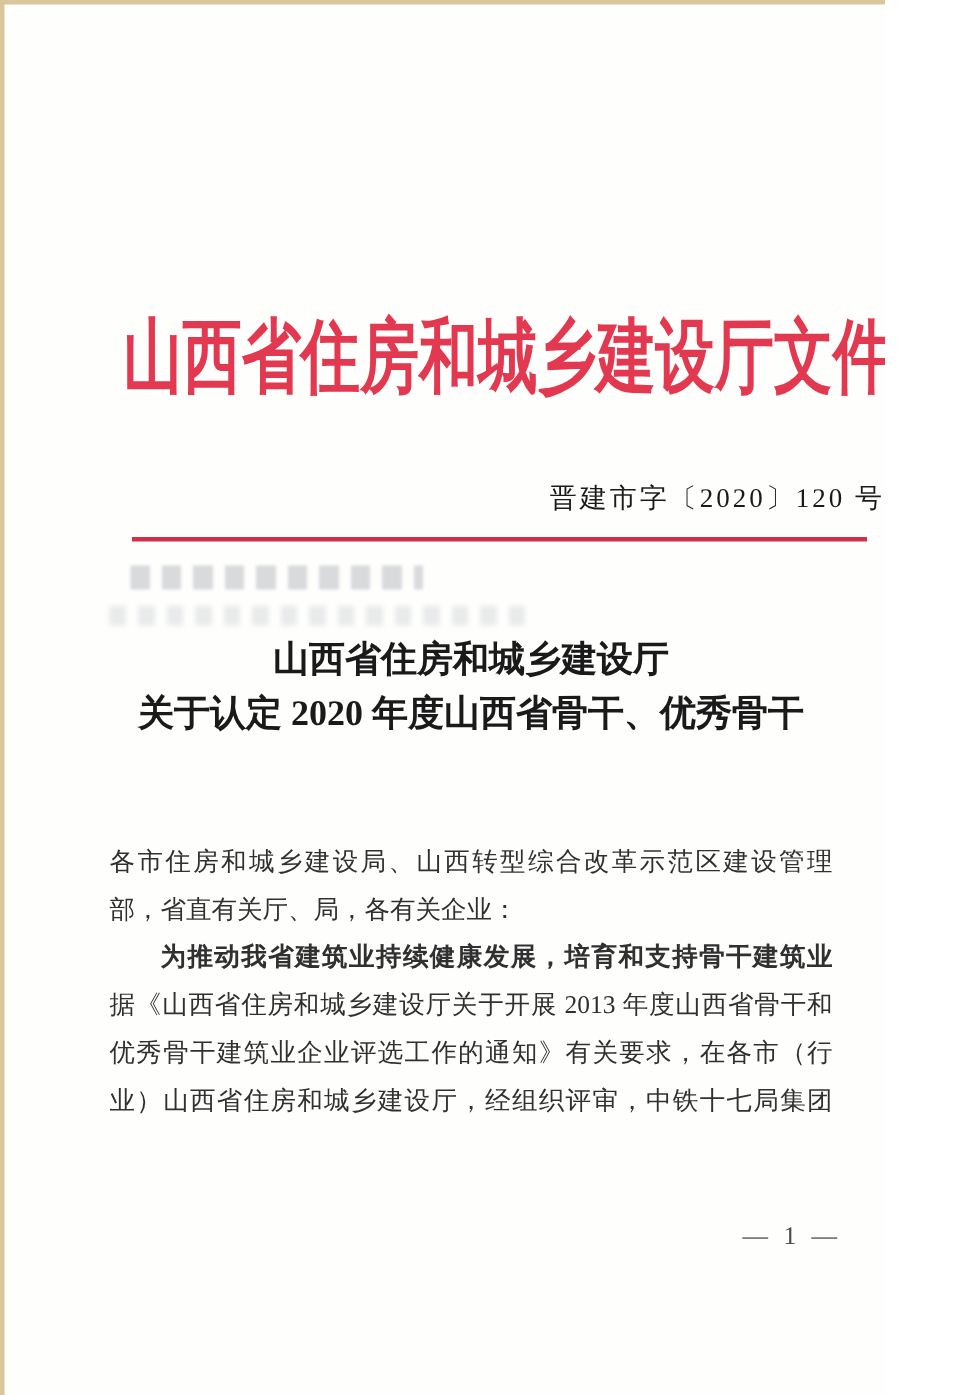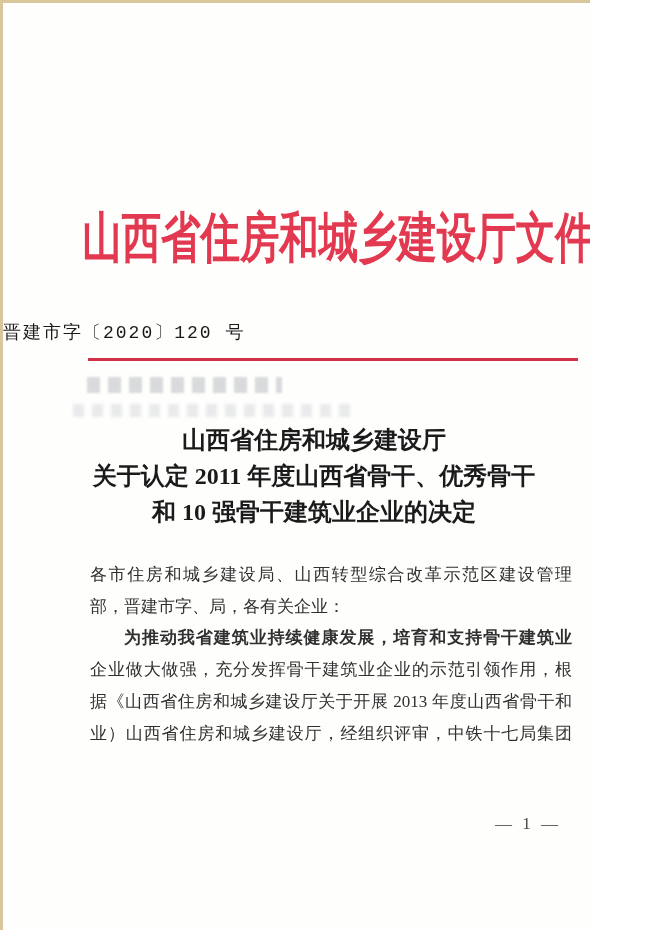--- a/index.html
+++ b/index.html
@@ -39,25 +39,24 @@
     line-height: 1.1;
     white-space: nowrap;
     transform: scaleX(0.73);
     transform-origin: center top;
   }
   .doc-number {
     position: absolute;
     top: 317px;
     left: 0;
     right: 0;
-    text-align: left;
+    text-align: right;
     font-size: 18px;
     letter-spacing: 2px;
     color: var(--ink);
-    font-family: Liberation Mono, monospace;
   }
   .red-rule {
     position: absolute;
     top: 355px;
     left: 85px;
     width: 490px;
     height: 3px;
     background: var(--rule-red);
   }
   .ghost {
@@ -88,21 +87,21 @@
     text-align: center;
     color: var(--ink);
     font-weight: 700;
     font-size: 24px;
     line-height: 36px;
     padding-left: 35px;
   }
   .body-block {
     position: absolute;
     top: 556px;
-    left: 87px;
+    left: 70px;
     width: 482px;
     color: var(--body-ink);
     font-size: 17px;
     line-height: 31.7px;
   }
   .line { white-space: normal; }
   .line.justify {
     text-align: justify;
     text-align-last: justify;
   }
@@ -126,28 +125,27 @@
 
   <div class="doc-number">晋建市字〔2020〕120 号</div>
 
   <div class="red-rule"></div>
 
   <div class="ghost ghost-1"></div>
   <div class="ghost ghost-2"></div>
 
   <div class="doc-title">
     <div class="title-line">山西省住房和城乡建设厅</div>
-    <div class="title-line">关于认定 2011 年度山西省骨干、优秀骨干</div>
-    <div class="title-line">和 10 强骨干建筑业企业的决定</div>
+    <div class="title-line">关于认定 2020 年度山西省骨干、优秀骨干</div>
   </div>
 
   <div class="body-block">
     <div class="line justify">各市住房和城乡建设局、山西转型综合改革示范区建设管理</div>
-    <div class="line">部，晋建市字、局，各有关企业：</div>
+    <div class="line">部，省直有关厅、局，各有关企业：</div>
     <div class="line justify indent">为推动我省建筑业持续健康发展，培育和支持骨干建筑业</div>
-    <div class="line justify">企业做大做强，充分发挥骨干建筑业企业的示范引领作用，根</div>
     <div class="line justify">据《山西省住房和城乡建设厅关于开展 2013 年度山西省骨干和</div>
+    <div class="line justify">优秀骨干建筑业企业评选工作的通知》有关要求，在各市（行</div>
     <div class="line justify">业）山西省住房和城乡建设厅，经组织评审，中铁十七局集团</div>
   </div>
 
   <div class="page-number">— 1 —</div>
 
 </div>
 
 </body></html>

